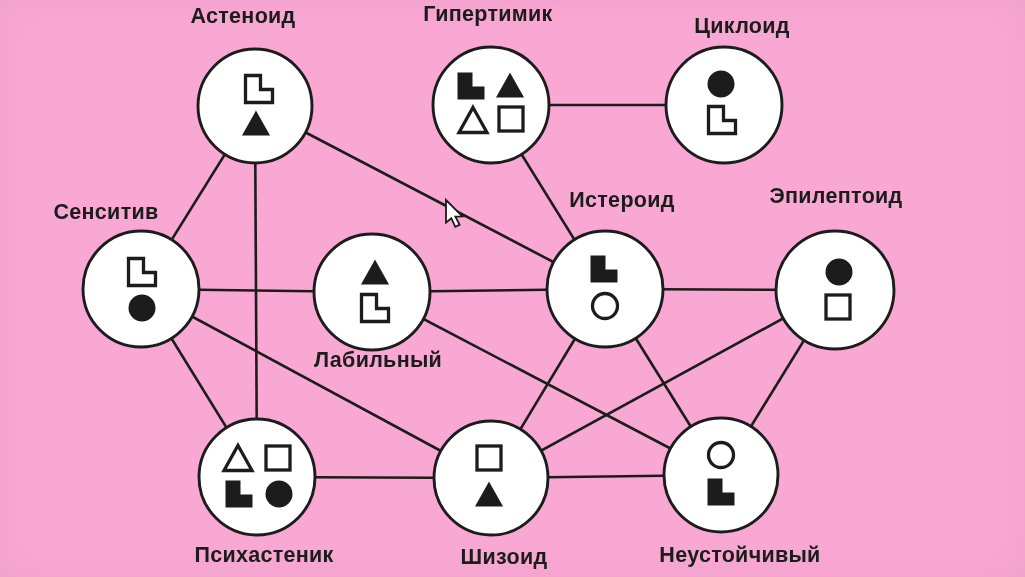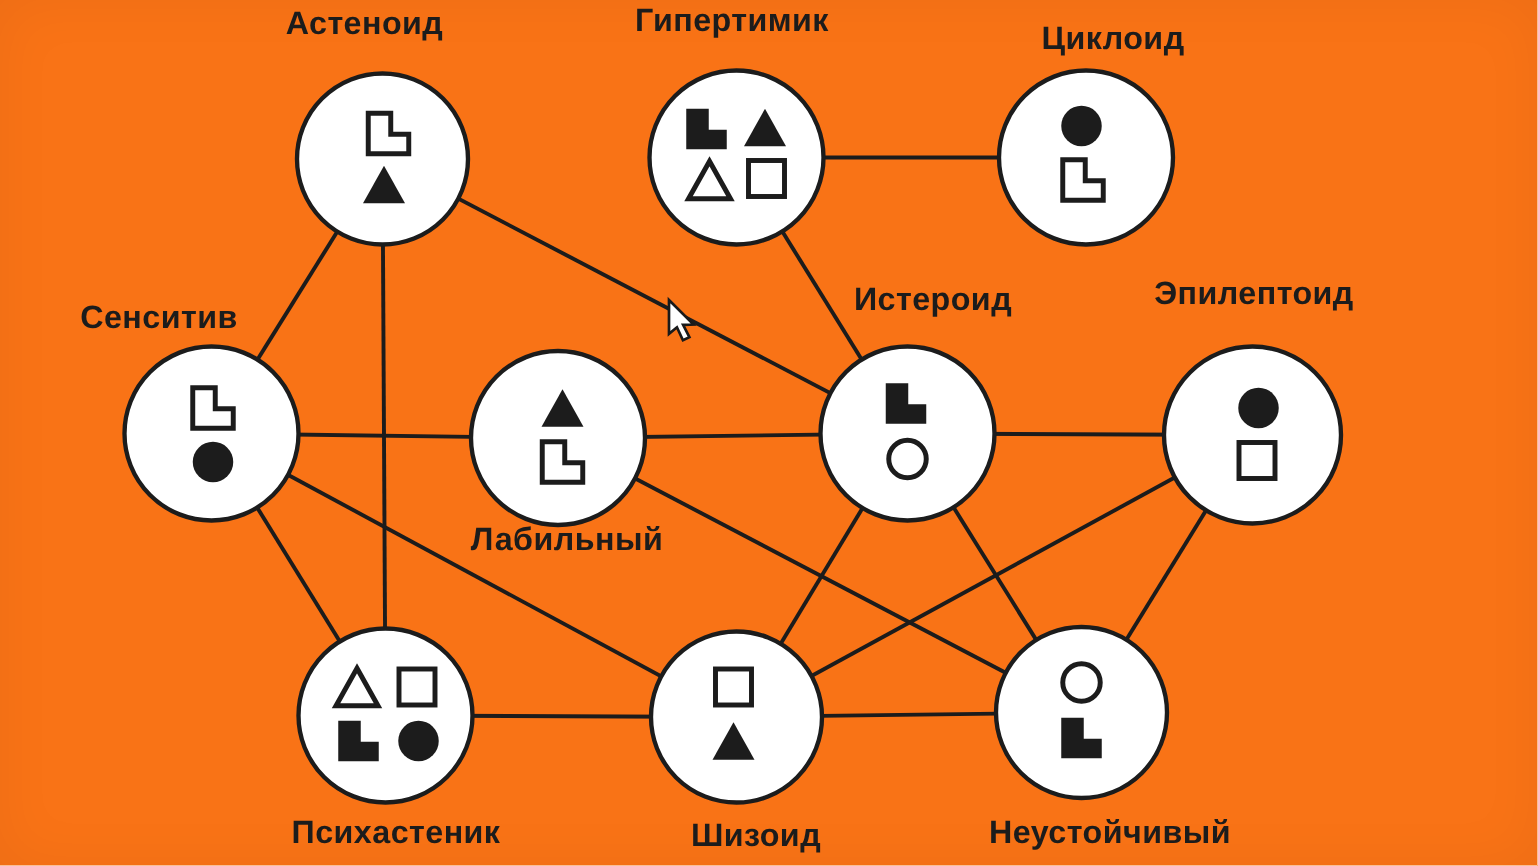--- a/index.html
+++ b/index.html
@@ -1,19 +1,19 @@
 <!DOCTYPE html>
 <html><head>
 <meta charset="utf-8">
 <style>
   html,body{margin:0;padding:0;background:#fff;}
   .stage{
     position:relative;
     width:1025px;height:577px;
-    background:#f97316;
+    background:#f9a8d4;
     overflow:hidden;
     box-shadow:inset 0 0 40px rgba(0,0,0,0.05);
     font-family:"Liberation Sans", sans-serif;
   }
   svg{display:block;}
   text.nlabel{
     font-family:"Liberation Sans", sans-serif;
     font-weight:700;
     font-size:21.5px;
     letter-spacing:0.3px;

